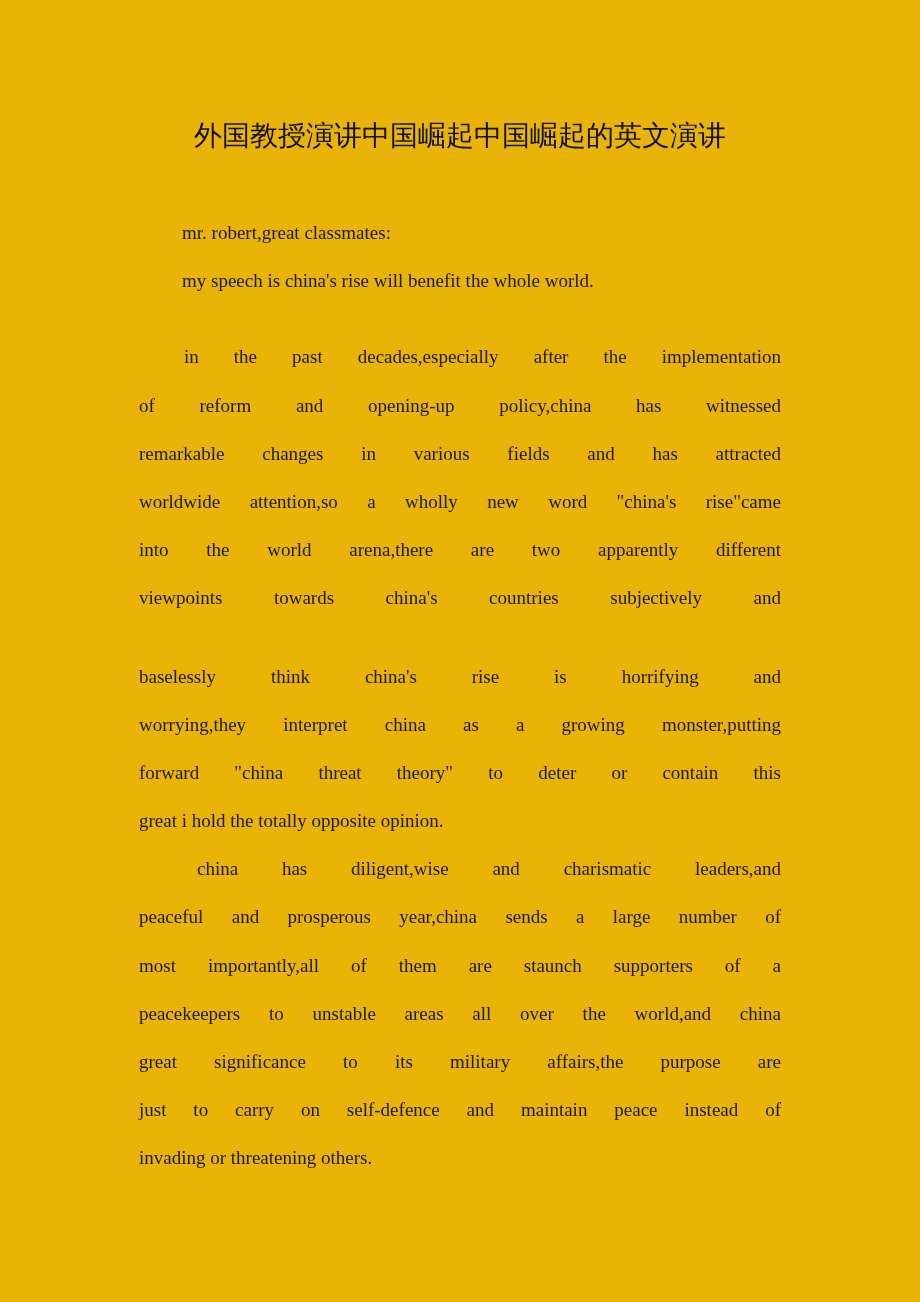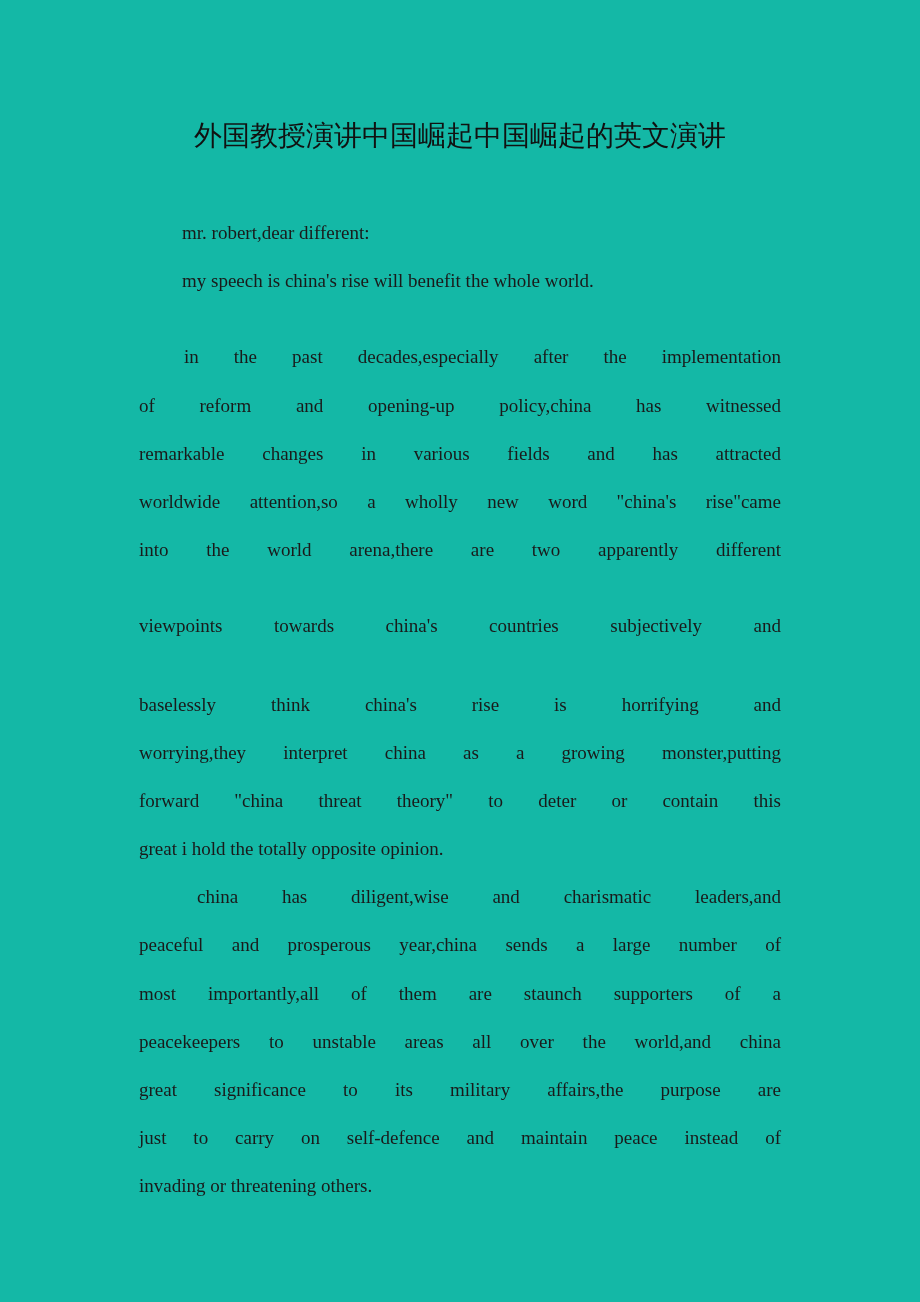--- a/index.html
+++ b/index.html
@@ -1,17 +1,17 @@
 <!DOCTYPE html>
 <html><head>
 <meta charset="utf-8">
 <style>
   html, body { margin: 0; padding: 0; background: #ffffff; }
   body { width: 920px; height: 1302px; position: relative; overflow: hidden; }
-  .page { position: absolute; left: 0; top: 0; width: 920px; height: 1302px; background: #14b8a6; }
+  .page { position: absolute; left: 0; top: 0; width: 920px; height: 1302px; background: #eab308; }
   .title {
     position: absolute; left: 0; top: 116px; width: 920px; text-align: center;
     font-family: "DejaVu Sans", sans-serif; font-size: 28px; color: #111;
     letter-spacing: 0px; line-height: 40px;
   }
   .body {
     position: absolute; left: 139px; top: 214px; width: 642px;
     font-family: "Liberation Serif", "DejaVu Serif", serif;
     font-size: 19px; color: #1a1a1a;
   }
@@ -25,32 +25,32 @@
   .indent3 { padding-left: 58px; }
 </style>
 </head>
 <body>
 
 <div class="page">
   <div class="title">外国教授演讲中国崛起中国崛起的英文演讲</div>
 
   <div class="body">
     <div>
-      <div class="line last indent1" style="white-space: normal;">mr. robert,dear different:</div>
+      <div class="line last indent1" style="white-space: normal;">mr. robert,great classmates:</div>
     </div>
     <div>
       <div class="line last indent1" style="white-space: normal;">my speech is china's rise will benefit the whole world.</div>
     </div>
     <div>
       <div class="line indent2" style="white-space: normal;">in the past decades,especially after the implementation</div>
       <div class="line" style="white-space: normal;">of reform and opening-up policy,china has witnessed</div>
       <div class="line" style="white-space: normal;">remarkable changes in various fields and has attracted</div>
       <div class="line" style="white-space: normal;">worldwide attention,so a wholly new word "china's rise"came</div>
       <div class="line" style="white-space: normal;">into  the world arena,there are two apparently different</div>
-      <div class="line" style="white-space: normal; margin-top: 28px;">viewpoints towards china's  countries subjectively and</div>
+      <div class="line" style="white-space: normal;">viewpoints towards china's  countries subjectively and</div>
       <div class="line" style="white-space: normal; margin-top: 30px;">baselessly think china's rise is horrifying and</div>
       <div class="line" style="white-space: normal;">worrying,they interpret china as a growing monster,putting</div>
       <div class="line" style="white-space: normal;">forward "china threat theory" to deter or contain this</div>
       <div class="line last" style="white-space: normal;">great  i hold the totally opposite opinion.</div>
     </div>
     <div>
       <div class="line indent3" style="white-space: normal;">china has diligent,wise and charismatic leaders,and</div>
       <div class="line" style="white-space: normal;">peaceful and prosperous  year,china sends a large number of</div>
       <div class="line" style="white-space: normal;">most importantly,all of them are staunch supporters of a</div>
       <div class="line" style="white-space: normal;">peacekeepers to unstable areas all over the world,and china</div>

